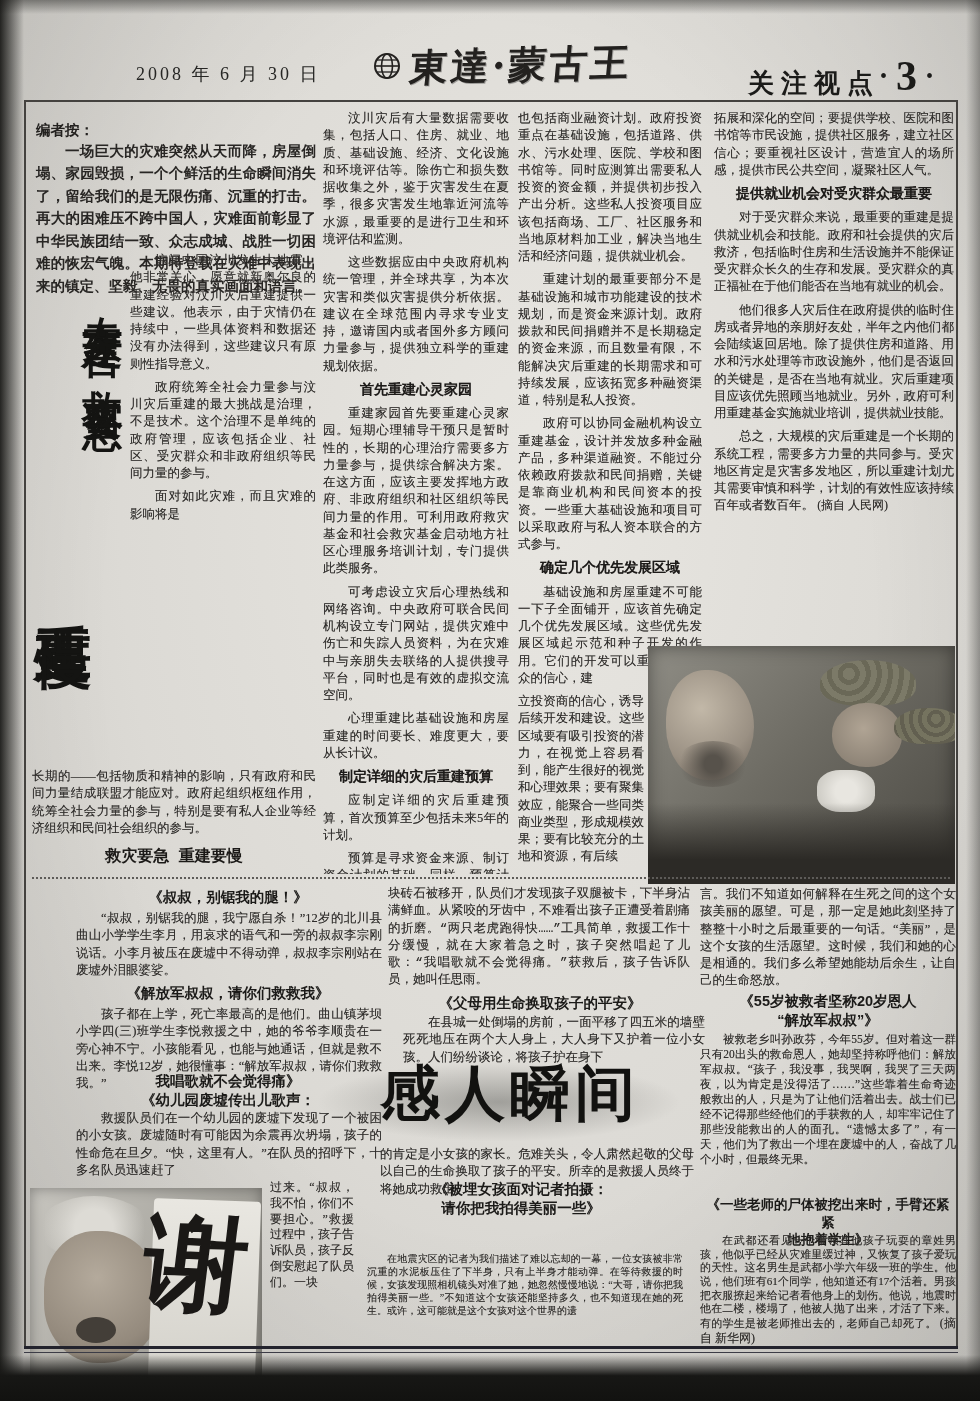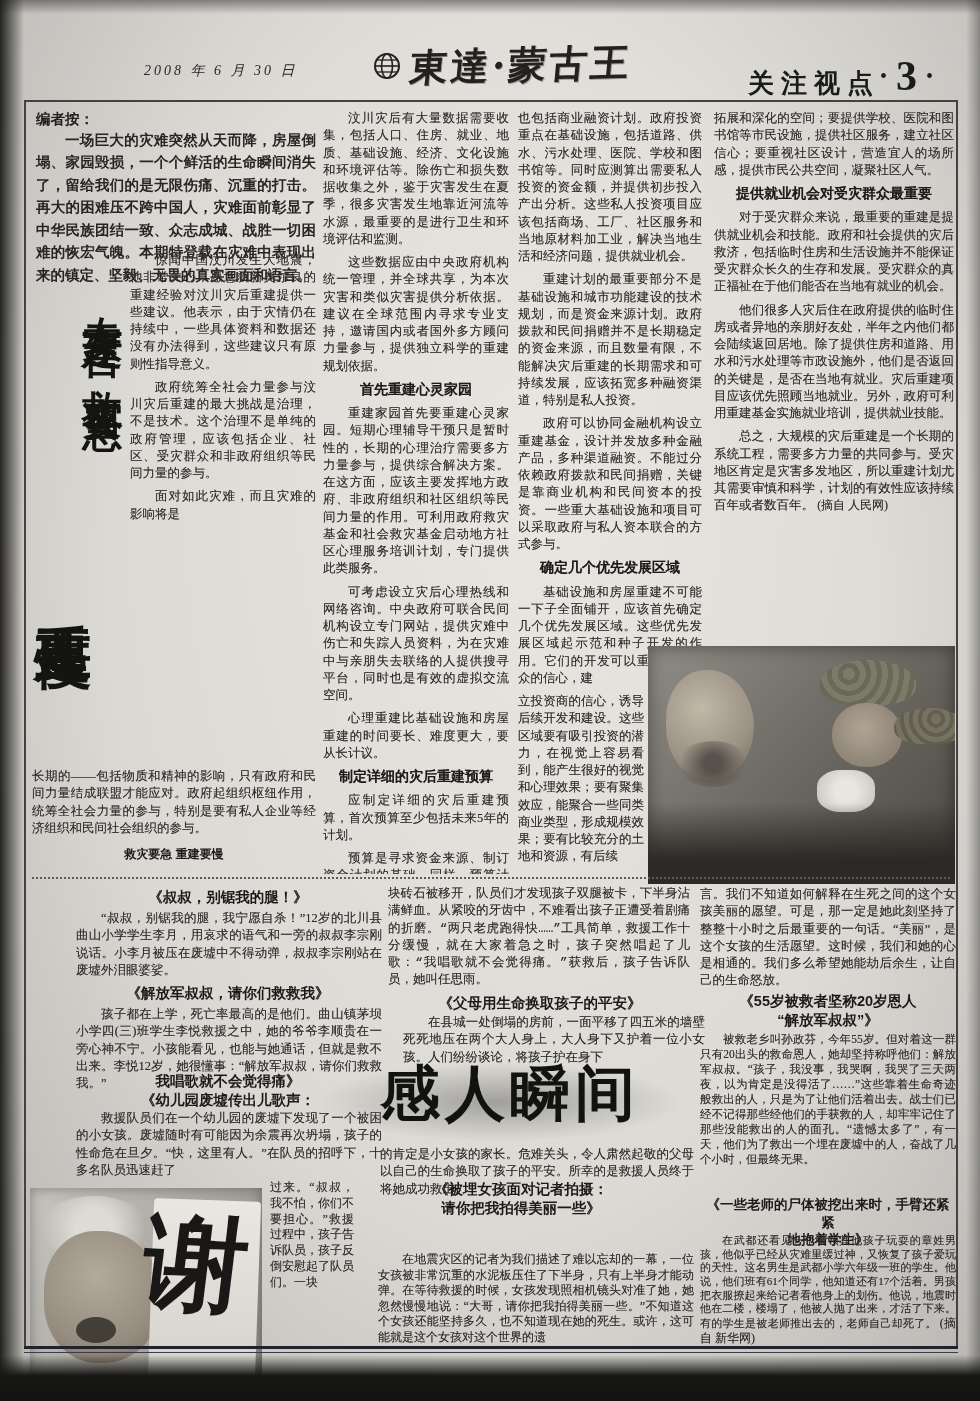--- a/index.html
+++ b/index.html
@@ -11,57 +11,57 @@
   .edgeL{position:absolute;left:0;top:0;width:24px;height:100%;
         background:linear-gradient(90deg, rgba(18,18,16,.9), rgba(18,18,16,0));}
   .edgeR{position:absolute;right:0;top:0;width:14px;height:100%;
         background:linear-gradient(270deg, rgba(18,18,16,.35), rgba(18,18,16,0));}
   .edgeB{position:absolute;left:0;bottom:0;width:100%;height:46px;
         background:linear-gradient(0deg, #121210 0%, #171715 55%, rgba(18,18,16,0) 100%);}
   .edgeT{position:absolute;left:0;top:0;width:100%;height:14px;
         background:linear-gradient(180deg, rgba(25,25,23,.45), rgba(25,25,23,0));}
 
   
-  .hdr-date{position:absolute;left:144px;top:62px;font-size:14px;letter-spacing:3px;color:#262624;font-style:italic;}
+  .hdr-date{position:absolute;left:136px;top:62px;font-size:18px;letter-spacing:3px;color:#262624;}
   .masthead{position:absolute;left:372px;top:40px;display:flex;align-items:center;gap:8px;}
   .masthead-text{font-family:"DejaVu Serif","Liberation Serif",serif;font-weight:bold;font-size:38px;
         transform:skewX(-7deg) rotate(-1.5deg);letter-spacing:3px;color:#23211f;text-shadow:1px 1px 0 rgba(30,30,28,.35);}
   .section-label{position:absolute;left:748px;top:66px;font-family:"Liberation Sans","DejaVu Sans",sans-serif;
         font-weight:bold;font-size:26px;letter-spacing:7px;color:#1b1b19;}
   .page-no{position:absolute;left:880px;top:52px;display:flex;align-items:center;gap:9px;color:#1b1b19;}
   .page-no .b{font-size:20px;line-height:1;}
   .page-no .n{font-size:42px;font-weight:bold;font-family:"Liberation Serif",serif;}
 
   
   .frame{position:absolute;left:24px;top:100px;width:930px;height:1246px;border:2px solid #44423f;border-bottom:none;}
   .botline1{position:absolute;left:24px;top:1346px;width:934px;border-top:3px solid #22222c;}
   .botline2{position:absolute;left:24px;top:1352px;width:934px;border-top:1px solid #3c3c46;}
   .divider{position:absolute;left:32px;top:877px;width:918px;border-top:2px dotted #5d5b58;}
 
   
-  .ednote{position:absolute;left:36px;top:110px;width:280px;}
+  .ednote{position:absolute;left:36px;top:121px;width:280px;}
   .ednote-label{font-weight:bold;font-size:14.5px;color:#23211f;}
   .ednote-text{font-weight:bold;font-size:14.5px;line-height:1.55;text-align:justify;text-indent:2em;color:#282624;}
 
   
   .vh{writing-mode:vertical-rl;text-orientation:upright;font-family:"Liberation Sans","DejaVu Sans",sans-serif;
       font-weight:900;color:#141412;}
   .vh1{position:absolute;left:76px;top:283px;font-size:40px;letter-spacing:7px;}
   .vh2{position:absolute;left:26px;top:578px;font-size:56px;letter-spacing:4px;}
 
   
   .bodytxt{font-size:12.5px;line-height:1.38;text-align:justify;color:#2f2d2b;text-shadow:0 0 .4px rgba(50,48,46,.5);}
   .bodytxt p{margin:0 0 6px 0;text-indent:2em;}
   .bodytxt p.noind{text-indent:0;}
   .subhead{font-family:Liberation Mono, monospace;font-weight:bold;font-size:14px;
            text-align:center;margin:3px 0 5px 0;color:#1d1b19;}
   .c1{position:absolute;left:130px;top:252px;width:186px;}
   .c1wide{position:absolute;left:32px;top:768px;width:284px;}
-  .c1sub{position:absolute;left:32px;top:846px;width:284px;text-align:center;font-family:Liberation Sans, sans-serif;
-         font-weight:bold;font-size:12px;color:#1b1917;}
+  .c1sub{position:absolute;left:32px;top:846px;width:284px;text-align:center;font-family:Liberation Mono, monospace;
+         font-weight:bold;font-size:16px;color:#1b1917;}
   .c2{position:absolute;left:323px;top:110px;width:186px;height:764px;overflow:hidden;}
   .c3{position:absolute;left:518px;top:110px;width:184px;height:764px;overflow:hidden;}
   .c3 .narrow{width:126px;}
   .c4{position:absolute;left:714px;top:110px;width:240px;height:535px;overflow:hidden;}
   .src{font-size:12px;}
 
   
   .photo-rescue{position:absolute;left:648px;top:646px;width:307px;height:238px;overflow:hidden;
         background:linear-gradient(135deg,#8f8d85 0%,#6e6c64 45%,#4a4842 100%);box-shadow:inset 0 0 18px rgba(0,0,0,.45);}
   .pr-head{position:absolute;left:6%;top:10%;width:88px;height:110px;border-radius:46% 54% 50% 50%;
@@ -105,21 +105,21 @@
   .bm-cont{position:absolute;left:388px;top:886px;width:302px;font-family:Liberation Mono, monospace;}
   .bm-a4t{position:absolute;left:390px;top:994px;width:300px;}
   .bm-a4p{position:absolute;left:388px;top:1014px;width:302px;margin-left:15px;}
   .hl-shadow{position:absolute;left:316px;top:1062px;width:366px;height:80px;border-radius:50%;
         background:radial-gradient(ellipse, rgba(110,110,106,.55) 0%, rgba(110,110,106,0) 70%);}
   .big-headline{position:absolute;left:340px;top:1054px;width:340px;text-align:center;
         font-family:"Liberation Sans","DejaVu Sans",sans-serif;font-weight:900;font-size:60px;
         letter-spacing:5px;color:#121210;}
   .bm-a4p2{position:absolute;left:380px;top:1146px;width:314px;}
   .bm-a5t{position:absolute;left:368px;top:1156px;width:306px;margin-top:24px;}
-  .bm-a5p{position:absolute;left:378px;top:1252px;width:316px;font-size:12px;line-height:1.3;}
+  .bm-a5p{position:absolute;left:367px;top:1252px;width:316px;font-size:10px;line-height:1.3;}
   .br-cont{position:absolute;left:700px;top:886px;width:256px;}
   .br-a6t{position:absolute;left:702px;top:992px;width:252px;}
   .br-a6p{position:absolute;left:700px;top:1032px;width:256px;font-size:11.5px;line-height:1.3;}
   .br-a7t{position:absolute;left:700px;top:1196px;width:256px;font-size:13.5px;}
   .br-a7p{position:absolute;left:700px;top:1234px;width:256px;font-size:11px;line-height:1.24;}
 
   .globe{display:block;}
 </style>
 </head>
 <body>

